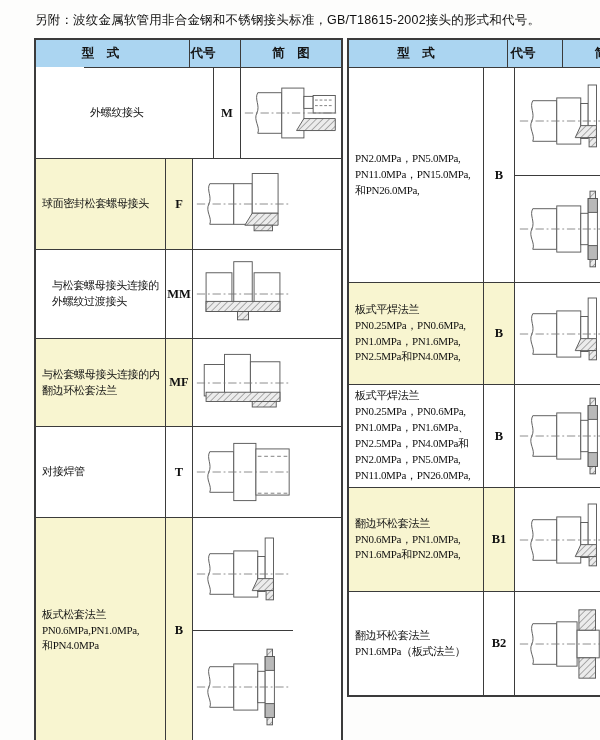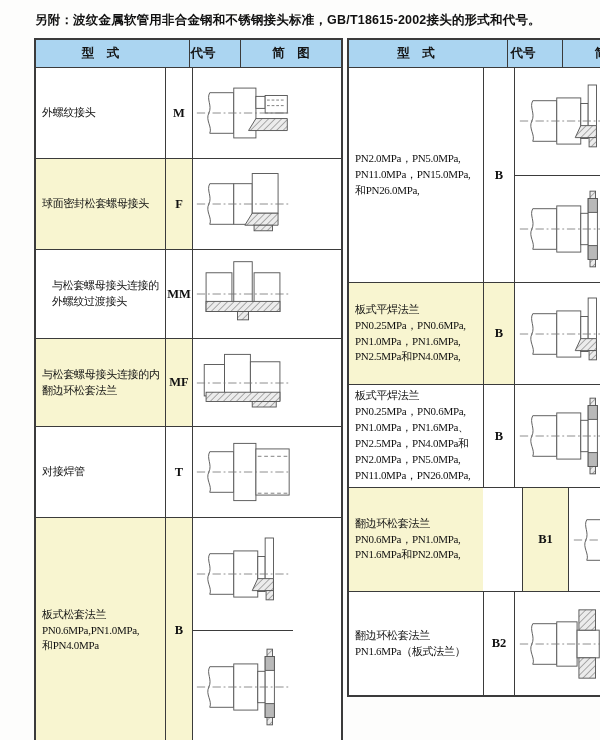--- a/index.html
+++ b/index.html
@@ -8,21 +8,21 @@
   }
   html,body{margin:0;padding:0;}
   body{
     width:600px;height:740px;background:var(--page-bg);
     font-family:"Liberation Sans",sans-serif;color:var(--ink);
     overflow:hidden;
   }
   .page{position:relative;width:600px;height:740px;}
   .doc-title{
     position:absolute;left:35px;top:12px;width:560px;
-    font-size:12.5px;font-weight:bold;letter-spacing:.2px;color:#101010;
+    font-size:12.5px;font-weight:normal;letter-spacing:.2px;color:#101010;
   }
   .tables-wrap{
     position:absolute;left:34px;top:38px;display:flex;gap:4px;align-items:flex-start;
   }
   .ftable{
     display:flex;flex-direction:column;border:2px solid var(--border);background:#fff;
   }
   .trow{display:flex;flex-direction:row;box-sizing:border-box;}
   .trow + .trow{border-top:1px solid var(--border);}
   .cell{
@@ -57,21 +57,21 @@
 
 <div class="page">
   <div class="doc-title">另附：波纹金属软管用非合金钢和不锈钢接头标准，GB/T18615-2002接头的形式和代号。</div>
   <div class="tables-wrap">
     <div class="ftable" id="left-table">
         <div class="trow header-row" style="height: 27px;">
           <div class="cell" style="width: 129px;">型　式</div>
           <div class="cell" style="width: 27px;">代号</div>
           <div class="cell" style="width: 101px;">简　图</div>
         </div>
-        <div class="trow body-row" style="height: 91px;">
+        <div class="trow body-row" style="height: 91px; margin-left: 48px;">
           <div class="cell type-cell" style="width: 129px;">
             <div class="type-line">外螺纹接头</div>
           </div>
           <div class="cell code-cell" style="width: 27px;">M</div>
           <div class="cell diagram-cell" style="width: 101px;">
             <div class="diagram-sub">
               <svg width="96" height="80" viewBox="0 0 104 84" xmlns="http://www.w3.org/2000/svg">
                 <defs>
                   <pattern id="hp" width="5" height="5" patternUnits="userSpaceOnUse" patternTransform="rotate(45)">
                     <rect width="5" height="5" fill="#ececec"></rect>
@@ -344,21 +344,21 @@
               </svg>
             </div>
           </div>
         </div>
         <div class="trow body-row hl" style="height: 104px;">
           <div class="cell type-cell" style="width: 134px;">
             <div class="type-line">翻边环松套法兰</div>
             <div class="type-line">PN0.6MPa，PN1.0MPa,</div>
             <div class="type-line">PN1.6MPa和PN2.0MPa,</div>
           </div>
-          <div class="cell code-cell" style="width: 46px; margin-left: 39px;">B1</div>
+          <div class="cell code-cell" style="width: 31px;">B1</div>
           <div class="cell diagram-cell" style="width: 102px;">
             <div class="diagram-sub">
               <svg width="96" height="80" viewBox="0 0 104 84" xmlns="http://www.w3.org/2000/svg">
                 <defs>
                   <pattern id="hp" width="5" height="5" patternUnits="userSpaceOnUse" patternTransform="rotate(45)">
                     <rect width="5" height="5" fill="#ececec"></rect>
                     <line x1="0" y1="0" x2="0" y2="5" stroke="#666" stroke-width="1.1"></line>
                   </pattern>
                 </defs>
                 <path d="M42 20 H16 C12 27 19 34 15 42 C11 50 19 57 16 64 H42 Z" fill="#fff" stroke="#555555" stroke-width="1"></path>

